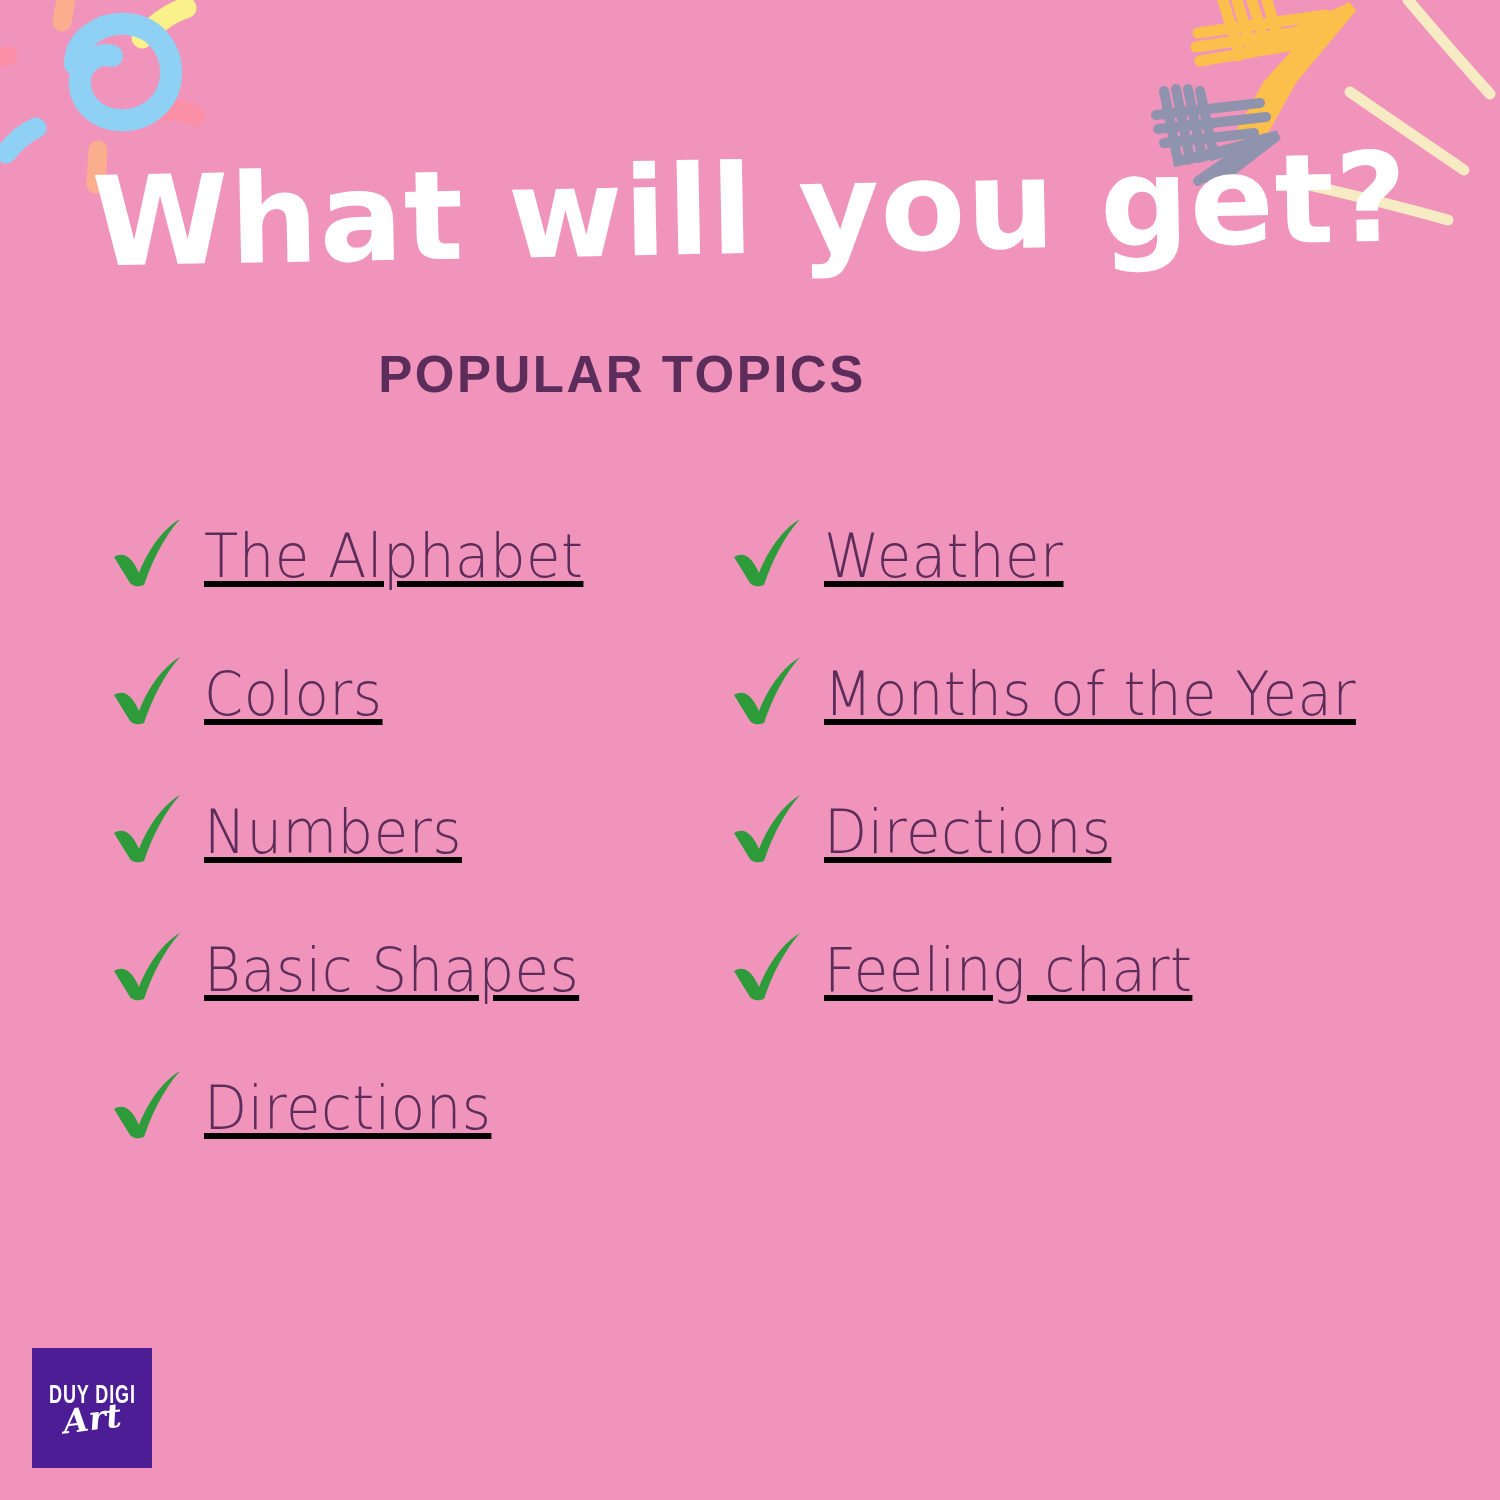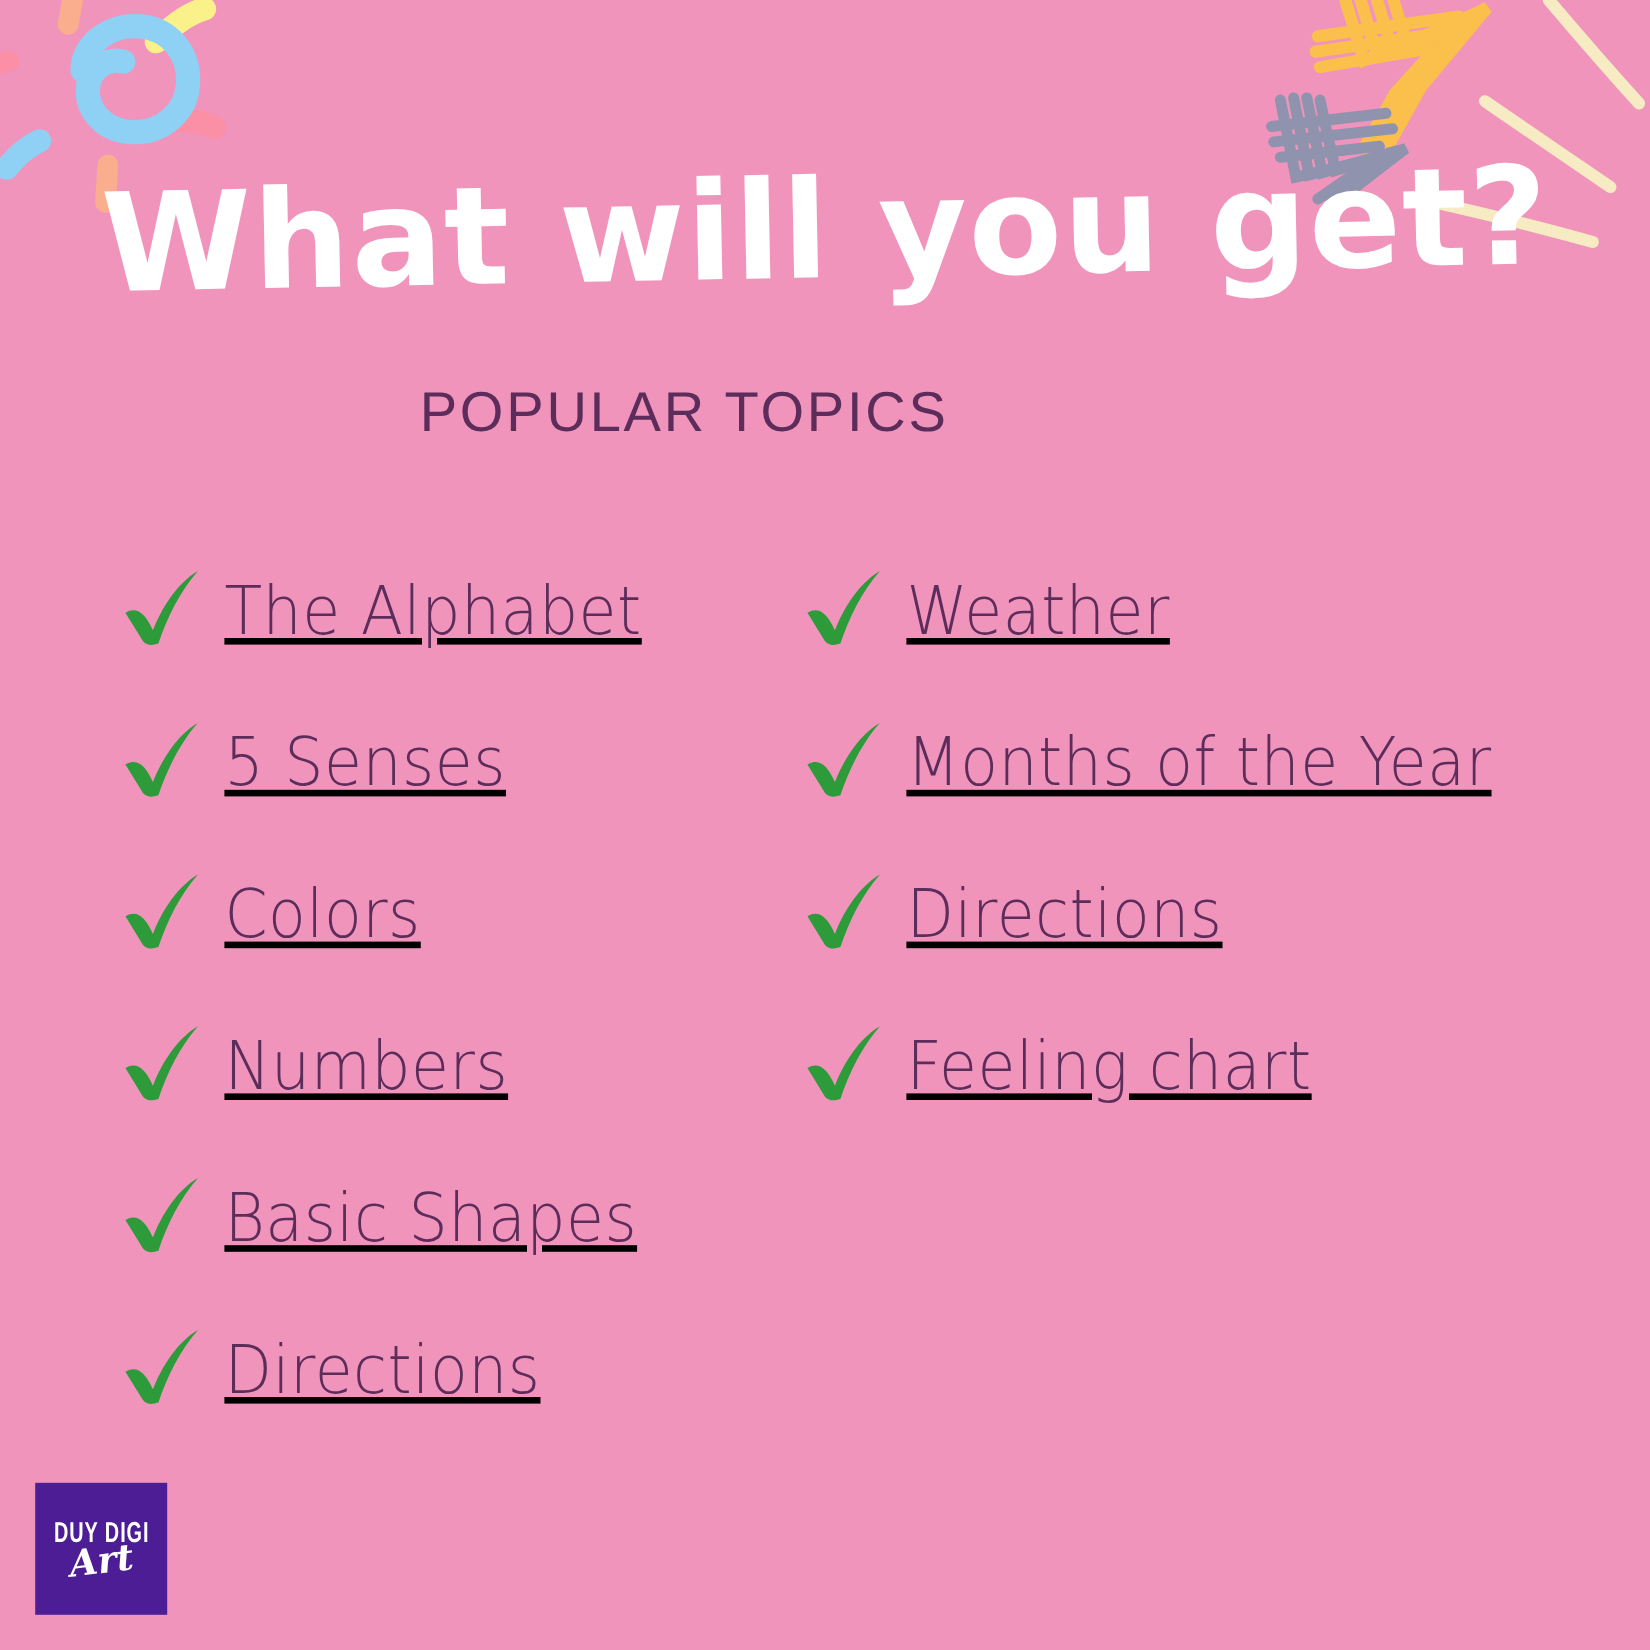--- a/index.html
+++ b/index.html
@@ -51,21 +51,21 @@
   }
 
   .subtitle {
     position: absolute;
     top: 345px;
     left: 0;
     width: 1244px;
     text-align: center;
     color: #5C2D5A;
     font-family: "Liberation Sans", sans-serif;
-    font-weight: normal;
+    font-weight: bold;
     font-size: 51px;
     letter-spacing: 2.5px;
     z-index: 4;
   }
 
   
   .columns {
     position: absolute;
     top: 486px;
     left: 108px;
@@ -202,28 +202,20 @@
             </svg>
         </span>
         <span class="item-label">The Alphabet</span>
       </div>
       <div class="item">
         <span class="check">
           <svg viewBox="0 0 78 80">
               <path d="M6 42 C16 36 24 42 31 58 C42 30 58 12 72 4 C56 22 44 46 36 70 C30 72 26 72 22 68 Z" fill="#2E9B3B"></path>
             </svg>
         </span>
-        <span class="item-label">5 Senses</span>
-      </div>
-      <div class="item">
-        <span class="check">
-          <svg viewBox="0 0 78 80">
-              <path d="M6 42 C16 36 24 42 31 58 C42 30 58 12 72 4 C56 22 44 46 36 70 C30 72 26 72 22 68 Z" fill="#2E9B3B"></path>
-            </svg>
-        </span>
         <span class="item-label">Colors</span>
       </div>
       <div class="item">
         <span class="check">
           <svg viewBox="0 0 78 80">
               <path d="M6 42 C16 36 24 42 31 58 C42 30 58 12 72 4 C56 22 44 46 36 70 C30 72 26 72 22 68 Z" fill="#2E9B3B"></path>
             </svg>
         </span>
         <span class="item-label">Numbers</span>
       </div>

